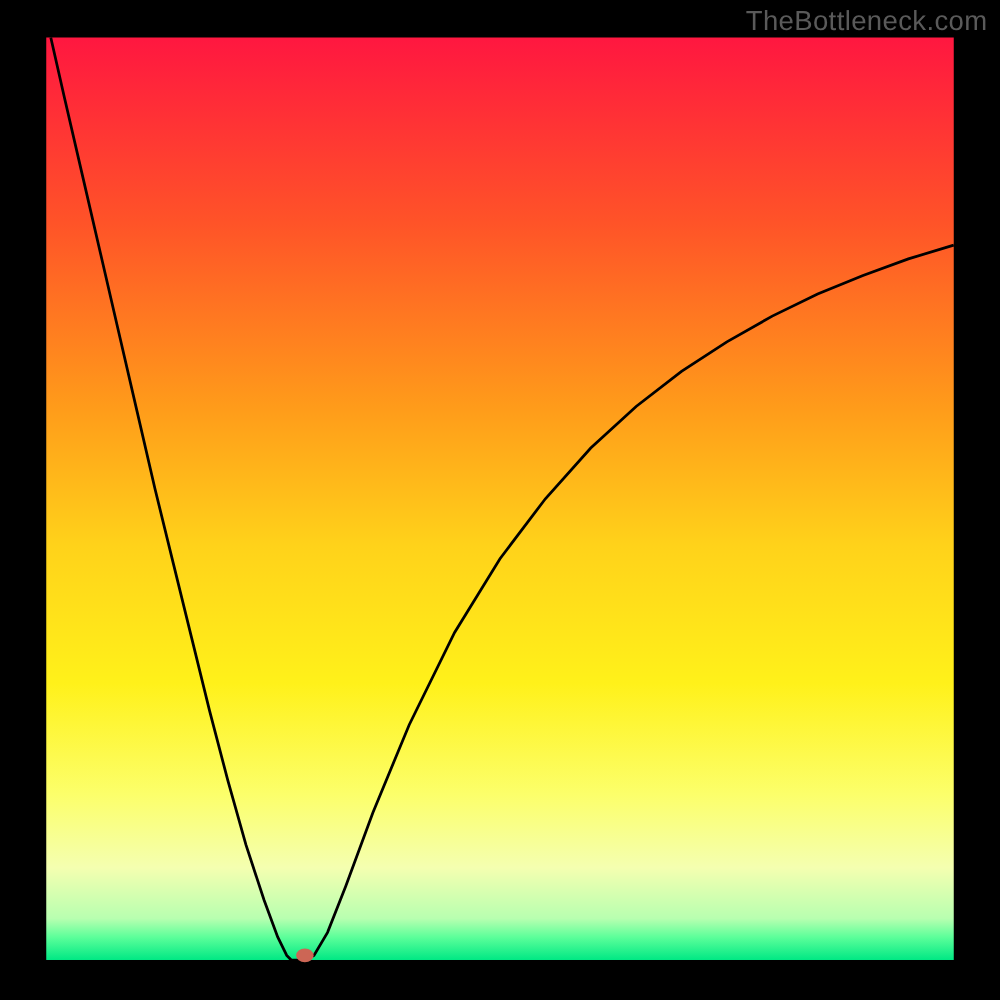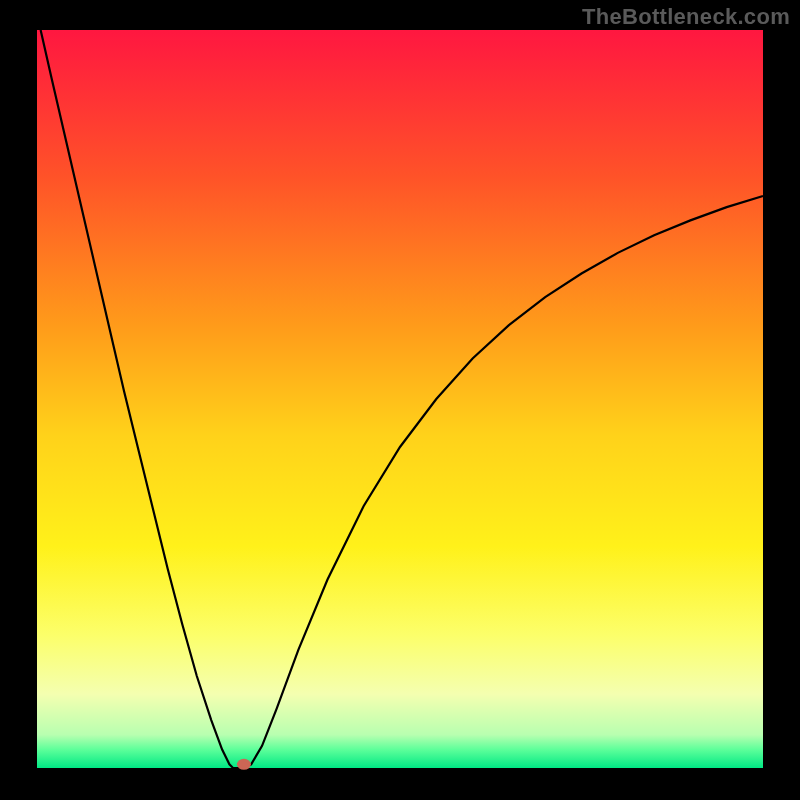--- a/index.html
+++ b/index.html
@@ -16,21 +16,21 @@
     width: 800px;
     height: 800px;
     background: #000;
   }
   .watermark {
     position: absolute;
     top: 4px;
     right: 10px;
     color: #5a5a5a;
     font-size: 22px;
-    font-weight: 700;
+    font-weight: 400;
     letter-spacing: 0.3px;
     z-index: 10;
   }
   svg {
     position: absolute;
     top: 0;
     left: 0;
   }
 </style>
 </head>

